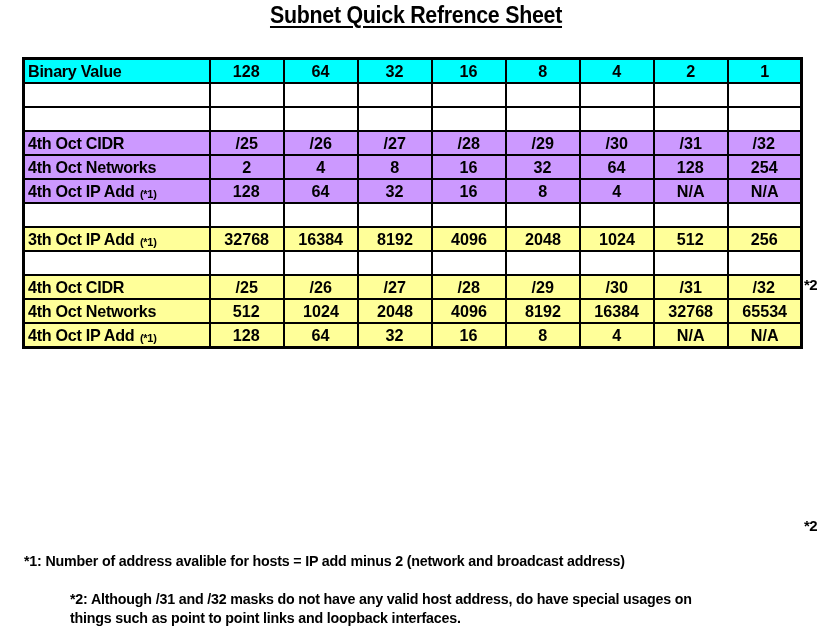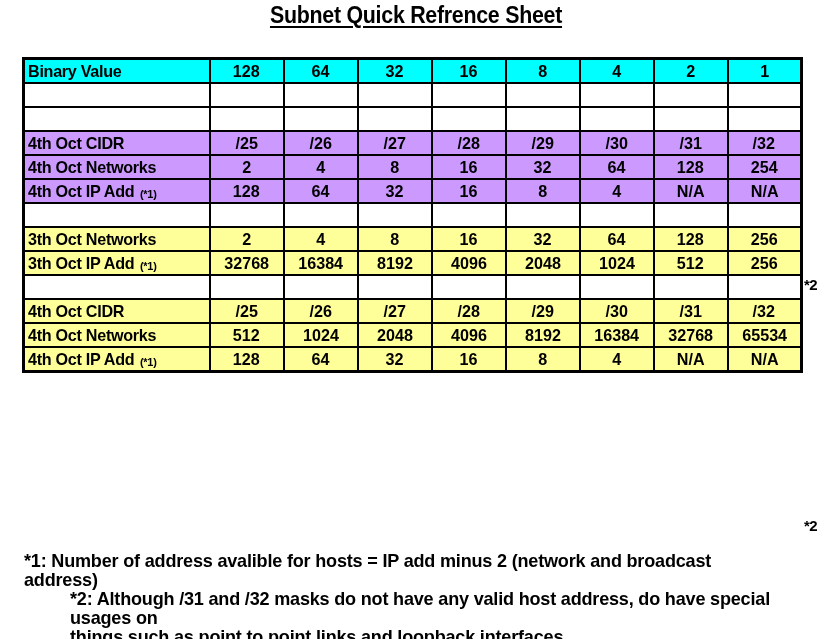--- a/index.html
+++ b/index.html
@@ -95,21 +95,21 @@
     font-weight: bold;
     line-height: 1;
     letter-spacing: -0.5px;
   }
   #note-marker-classc { left: 804px; top: 277px; }
   #note-marker-classb { left: 804px; top: 518px; }
 
   .footnote {
     position: absolute;
     left: 24px;
-    font-size: 19px;
+    font-size: 15px;
     font-weight: bold;
     line-height: 19px;
     letter-spacing: -0.2px;
     width: 790px;
   }
   .footnote .fn-inner { display: inline-block; transform: scaleX(0.95); transform-origin: left top; }
   #footnote-1 { top: 551px; }
   #footnote-2 { top: 589px; margin-left: 46px; }
 </style>
 </head>
@@ -202,31 +202,20 @@
           <td class="c-white"></td>
           <td class="c-white"></td>
           <td class="c-white"></td>
           <td class="c-white"></td>
           <td class="c-white"></td>
           <td class="c-white"></td>
           <td class="c-white"></td>
           <td class="c-white"></td>
         </tr>
         <tr>
-          <td class="label c-yellow"><span class="lbl-txt">3th Oct Networks</span></td>
-          <td class="c-yellow"><span class="val-txt">2</span></td>
-          <td class="c-yellow"><span class="val-txt">4</span></td>
-          <td class="c-yellow"><span class="val-txt">8</span></td>
-          <td class="c-yellow"><span class="val-txt">16</span></td>
-          <td class="c-yellow"><span class="val-txt">32</span></td>
-          <td class="c-yellow"><span class="val-txt">64</span></td>
-          <td class="c-yellow"><span class="val-txt">128</span></td>
-          <td class="c-yellow"><span class="val-txt">256</span></td>
-        </tr>
-        <tr>
           <td class="label c-yellow"><span class="lbl-txt">3th Oct IP Add </span><span class="sup">(*1)</span></td>
           <td class="c-yellow"><span class="val-txt">32768</span></td>
           <td class="c-yellow"><span class="val-txt">16384</span></td>
           <td class="c-yellow"><span class="val-txt">8192</span></td>
           <td class="c-yellow"><span class="val-txt">4096</span></td>
           <td class="c-yellow"><span class="val-txt">2048</span></td>
           <td class="c-yellow"><span class="val-txt">1024</span></td>
           <td class="c-yellow"><span class="val-txt">512</span></td>
           <td class="c-yellow"><span class="val-txt">256</span></td>
         </tr>

